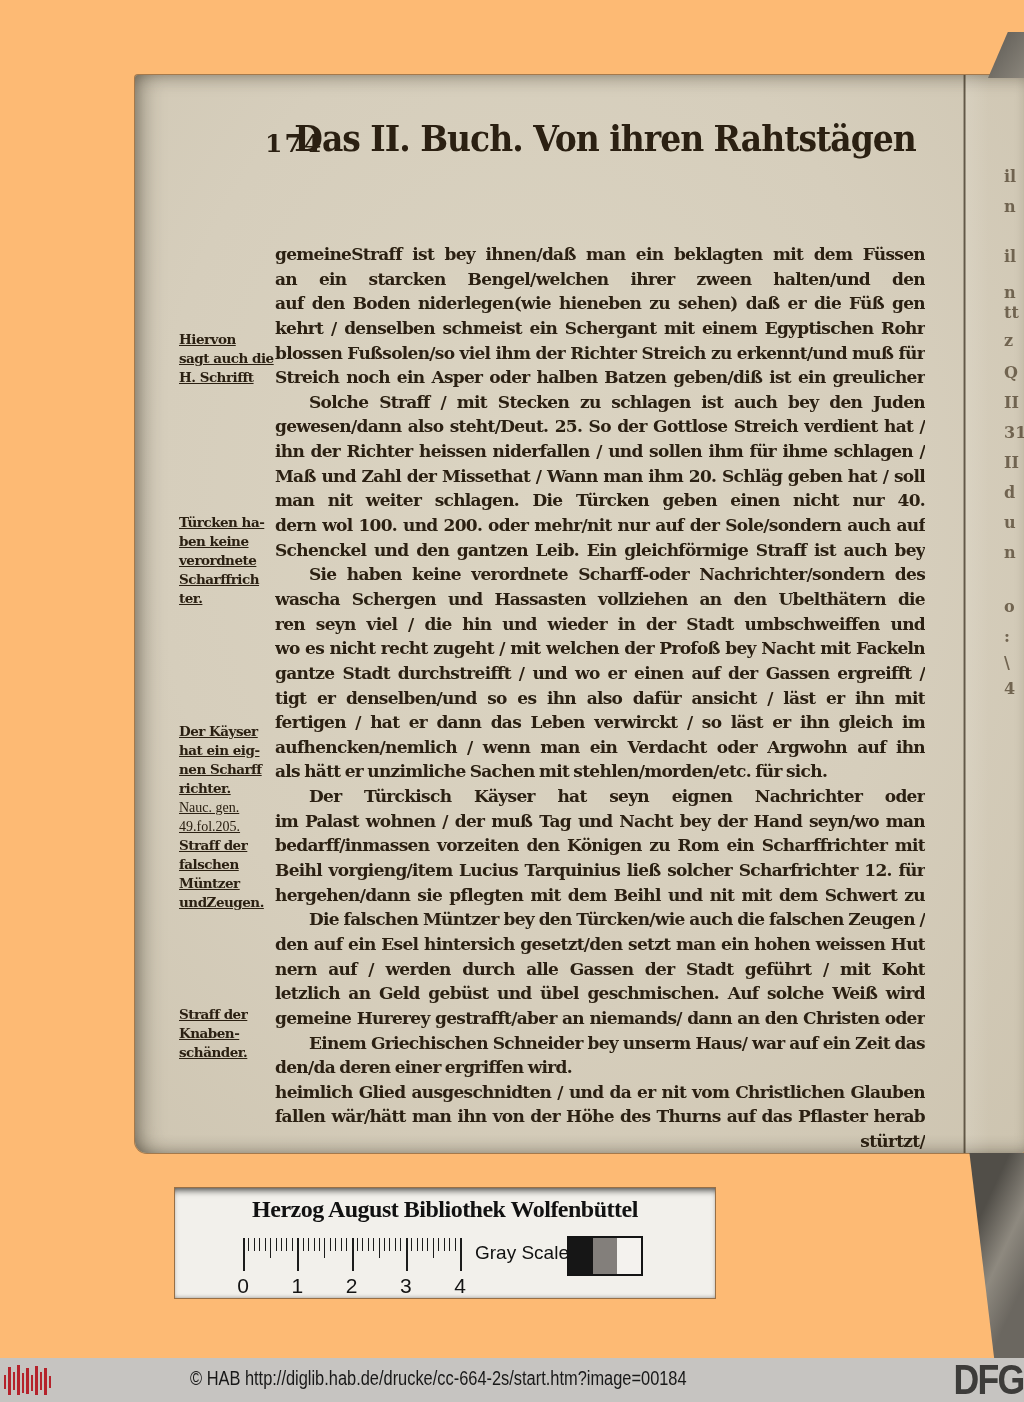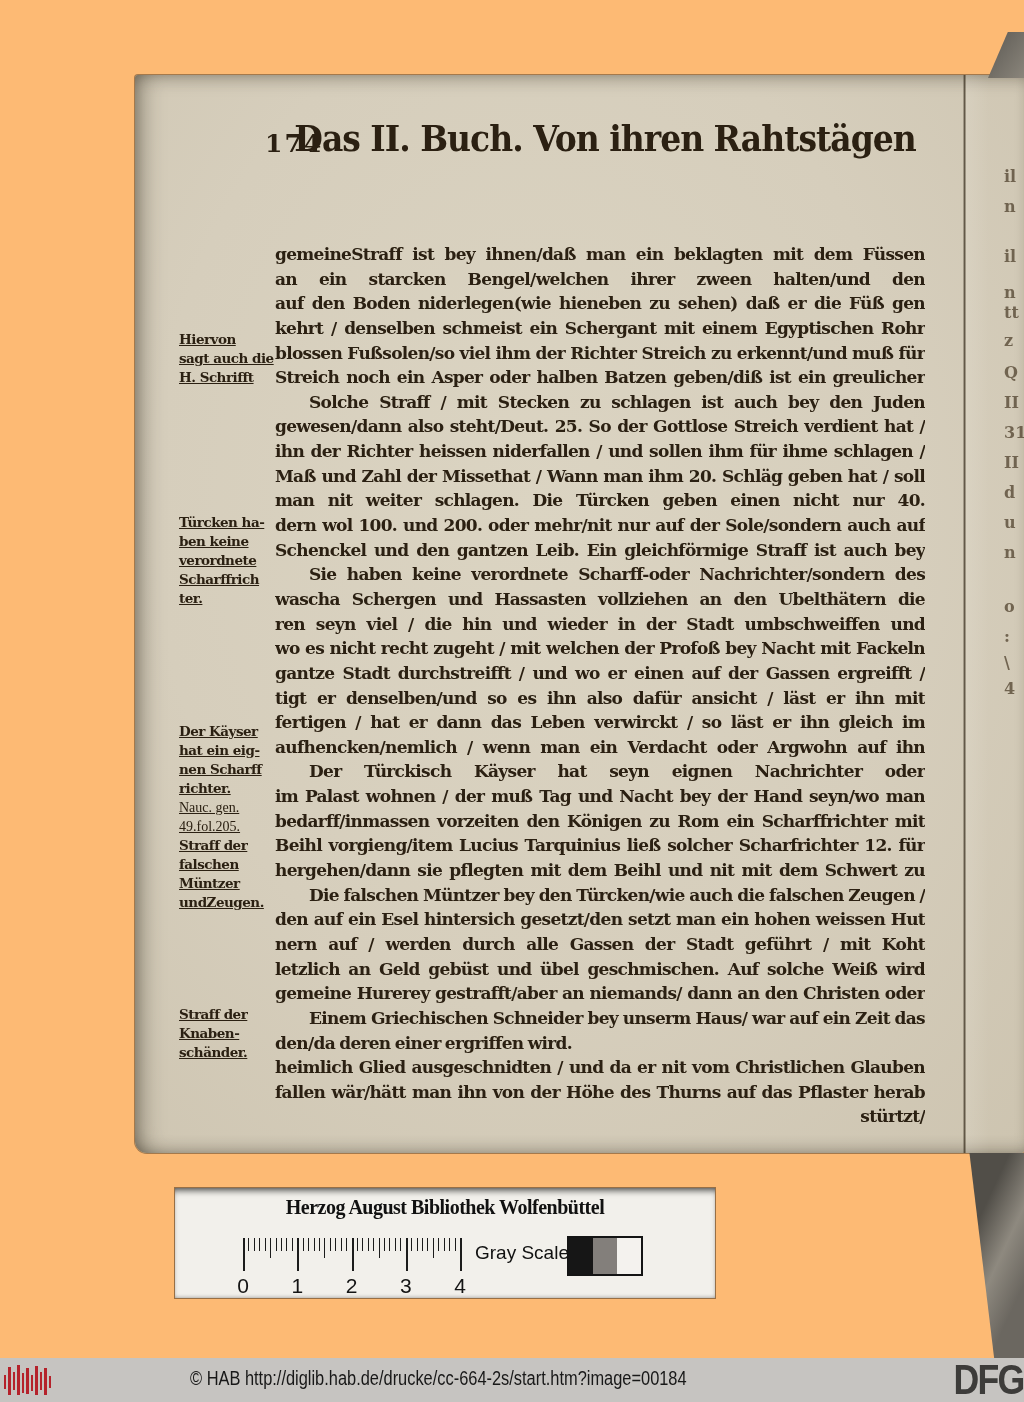--- a/index.html
+++ b/index.html
@@ -40,21 +40,21 @@
           background:linear-gradient(125deg,#5b5852,#8a857b);
           clip-path:polygon(55% 0,100% 0,100% 100%,0 100%);}
   .wedge-bottom-right{position:absolute;left:962px;top:1153px;width:62px;height:206px;
           background:linear-gradient(115deg,#514e48 30%,#8e897f 55%,#6b6760 78%);
           clip-path:polygon(12% 0,100% 0,100% 100%,52% 100%);}
   
   .label{position:absolute;left:175px;top:1188px;width:540px;height:110px;background:#f2f0eb;
          box-shadow:inset 0 6px 7px -4px rgba(0,0,0,.75), inset 0 -3px 4px -3px rgba(0,0,0,.4),
                     0 0 0 1px rgba(0,0,0,.4);}
   .label-title{position:absolute;left:0;top:8px;width:100%;text-align:center;
-         font-family:"Liberation Serif",serif;font-weight:700;font-size:20px;color:#111;
+         font-family:"Liberation Serif",serif;font-weight:700;font-size:24px;color:#111;
          letter-spacing:-.5px;}
   .ruler{position:absolute;left:68px;top:50px;width:230px;height:55px;}
   .tick{position:absolute;top:0;width:1px;background:#1c1c1c;}
   .tick.cm{width:2px;height:33px;}
   .tick.half{height:20px;}
   .tick.mm{height:13px;}
   .rnum{position:absolute;top:36px;transform:translateX(-50%);
         font-family:"Liberation Sans",sans-serif;font-size:21px;color:#141414;}
   .grayscale-label{position:absolute;left:300px;top:54px;font-family:"Liberation Sans",sans-serif;
         font-size:19px;color:#111;}
@@ -130,20 +130,21 @@
         <div class="bl j">dern wol 100. und 200. oder mehr/nit nur auf der Sole/sondern auch auf die</div>
         <div class="bl j">Schenckel und den gantzen Leib. Ein gleichförmige Straff ist auch bey den</div>
         <div class="bl j indent">Sie haben keine verordnete Scharff-oder Nachrichter/sondern des Sub-</div>
         <div class="bl j">wascha Schergen und Hassasten vollziehen an den Ubelthätern die Straff/de-</div>
         <div class="bl j">ren seyn viel / die hin und wieder in der Stadt umbschweiffen und ausspehen/</div>
         <div class="bl j">wo es nicht recht zugeht / mit welchen der Profoß bey Nacht mit Fackeln die</div>
         <div class="bl j">gantze Stadt durchstreifft / und wo er einen auf der Gassen ergreifft / rechtfer-</div>
         <div class="bl j">tigt er denselben/und so es ihn also dafür ansicht / läst er ihn mit Streichen ab-</div>
         <div class="bl j">fertigen / hat er dann das Leben verwirckt / so läst er ihn gleich im Fußstapffen</div>
         <div class="bl j">aufhencken/nemlich / wenn man ein Verdacht oder Argwohn auf ihn wirfft/</div>
+        <div class="bl">als hätt er unzimliche Sachen mit stehlen/morden/etc. für sich.</div>
         <div class="bl j indent">Der Türckisch Käyser hat seyn eignen Nachrichter oder Scharffrichter</div>
         <div class="bl j">im Palast wohnen / der muß Tag und Nacht bey der Hand seyn/wo man sein</div>
         <div class="bl j">bedarff/inmassen vorzeiten den Königen zu Rom ein Scharffrichter mit einem</div>
         <div class="bl j">Beihl vorgieng/item Lucius Tarquinius ließ solcher Scharfrichter 12. für ihm</div>
         <div class="bl j">hergehen/dann sie pflegten mit dem Beihl und nit mit dem Schwert zu richten.</div>
         <div class="bl j indent">Die falschen Müntzer bey den Türcken/wie auch die falschen Zeugen / wer-</div>
         <div class="bl j">den auf ein Esel hintersich gesetzt/den setzt man ein hohen weissen Hut mit Hör-</div>
         <div class="bl j">nern auf / werden durch alle Gassen der Stadt geführt / mit Koht geworffen/</div>
         <div class="bl j">letzlich an Geld gebüst und übel geschmischen. Auf solche Weiß wird auch die</div>
         <div class="bl j">gemeine Hurerey gestrafft/aber an niemands/ dann an den Christen oder Ju-</div>

